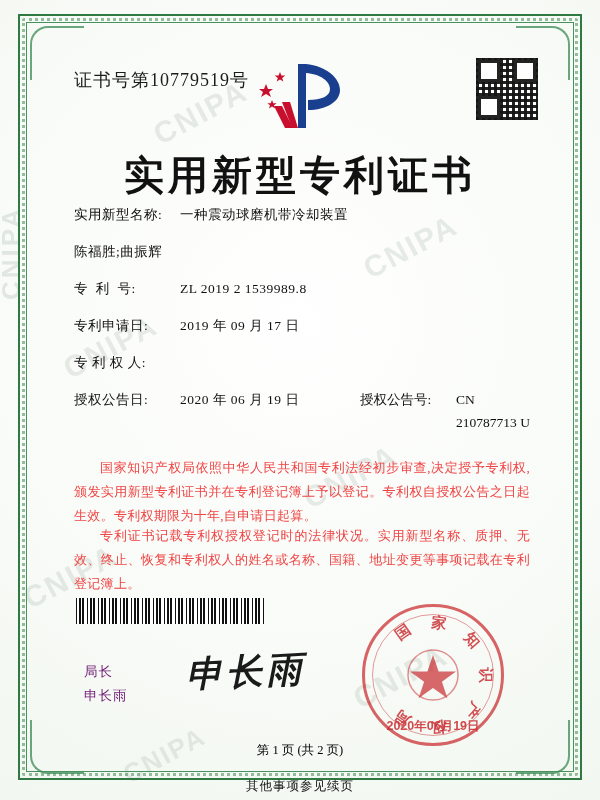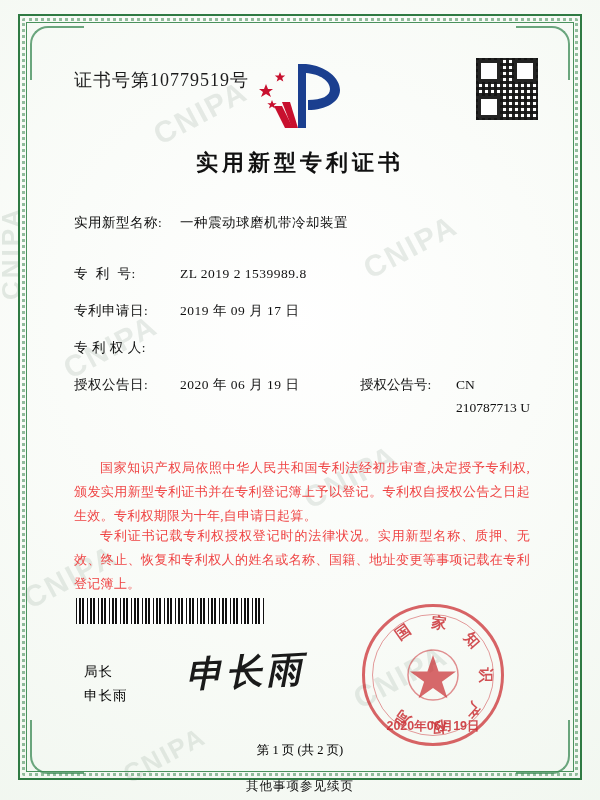--- a/index.html
+++ b/index.html
@@ -136,31 +136,31 @@
     left: 2px; bottom: 2px;
     width: 16px; height: 16px;
     border: 3px solid #111;
     background: #fff;
   }
 
   .title {
     position: absolute;
     left: 0; right: 0; top: 148px;
     text-align: center;
-    font-size: 22px;
+    font-size: 40px;
     font-weight: bold;
     letter-spacing: 4px;
     color: #111;
     font-family: "DejaVu Sans", sans-serif;
   }
 
   
   .fields {
     position: absolute;
-    left: 74px; top: 212px;
+    left: 74px; top: 204px;
     width: 456px;
     font-size: 13.5px;
     color: #111;
     line-height: 1.7;
   }
   .field-row {
     display: flex;
     align-items: flex-start;
     margin-bottom: 14px;
   }
@@ -210,21 +210,21 @@
       #111 0 1px, #fff 1px 3px, #111 3px 5px, #fff 5px 6px,
       #111 6px 8px, #fff 8px 11px
     );
   }
 
   
   .sig-label {
     position: absolute;
     left: 84px; top: 660px;
     font-size: 13.5px;
-    color: #000000;
+    color: #701a75;
     line-height: 1.8;
     letter-spacing: 1px;
   }
   .sig-script {
     position: absolute;
     left: 186px; top: 648px;
     font-size: 36px;
     font-family: "DejaVu Serif", serif;
     font-style: italic;
     font-weight: bold;
@@ -340,20 +340,21 @@
   </div>
 
   <div class="title">实用新型专利证书</div>
 
   <div class="fields">
     <div class="field-row">
       <div class="field-label">实用新型名称:</div>
       <div class="field-value">一种震动球磨机带冷却装置</div>
     </div>
     <div class="field-row">
+      <div class="field-value">陈福胜;曲振辉</div>
     </div>
     <div class="field-row">
       <div class="field-label">专  利  号:</div>
       <div class="field-value">ZL 2019 2 1539989.8</div>
     </div>
     <div class="field-row">
       <div class="field-label">专利申请日:</div>
       <div class="field-value">2019 年 09 月 17 日</div>
     </div>
     <div class="field-row">

